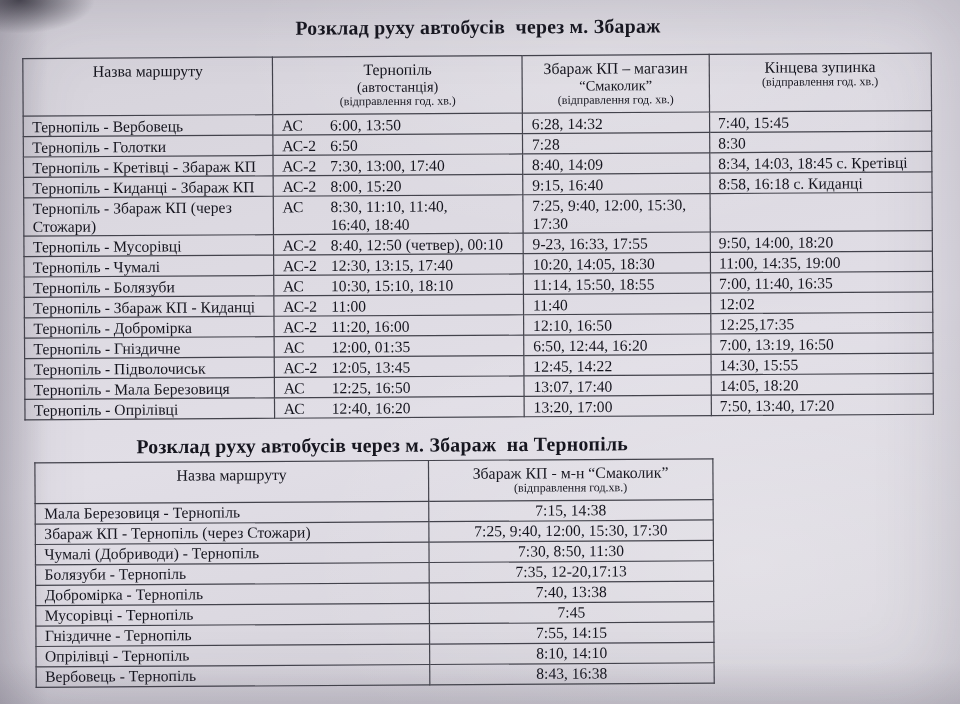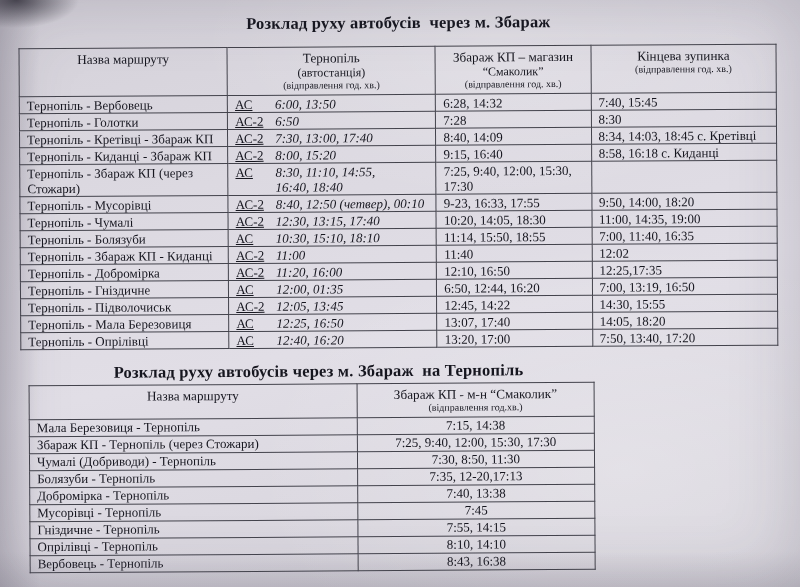--- a/index.html
+++ b/index.html
@@ -28,22 +28,22 @@
   .t2{position:absolute;left:28px;top:383px;width:566px;}
   th{font-weight:normal;vertical-align:top;text-align:center;padding:3px 2px 3px;}
   .h-main{font-size:13.2px;line-height:15px;}
   .h-sub{font-size:12px;line-height:14px;}
   .h-small{font-size:10px;line-height:12px;}
   td{font-size:13px;line-height:15px;vertical-align:top;
      padding:0.5px 3px 0.5px 7px;white-space:pre-line;}
   .t2 td{line-height:14px;padding:1px 3px;}
   .t2 td.route{padding-left:7px;}
   .t2 td.times{text-align:center;}
-  .st{display:inline-block;width:40px;vertical-align:top;text-decoration:underline;}
-  .times-span{display:inline-block;vertical-align:top;width:calc(100% - 42px);white-space:pre-line;font-style:italic;}
+  .st{display:inline-block;width:40px;vertical-align:top;}
+  .times-span{display:inline-block;vertical-align:top;width:calc(100% - 42px);white-space:pre-line;}
 </style>
 </head>
 <body>
 
 <div class="sheet">
 
   <div class="title title1">Розклад руху автобусів  через м. Збараж</div>
 
   <table class="t1">
     <colgroup>
@@ -94,21 +94,21 @@
         </tr>
       <tr>
           <td>Тернопіль - Киданці - Збараж КП</td>
           <td><span class="st">АС-2</span><span class="times-span">8:00, 15:20</span></td>
           <td>9:15, 16:40</td>
           <td>8:58, 16:18 с. Киданці</td>
         </tr>
       <tr>
           <td>Тернопіль - Збараж КП (через
 Стожари)</td>
-          <td><span class="st">АС</span><span class="times-span">8:30, 11:10, 14:55,
+          <td><span class="st">АС</span><span class="times-span">8:30, 11:10, 11:40,
 16:40, 18:40</span></td>
           <td>7:25, 9:40, 12:00, 15:30,
 17:30</td>
           <td></td>
         </tr>
       <tr>
           <td>Тернопіль - Мусорівці</td>
           <td><span class="st">АС-2</span><span class="times-span">8:40, 12:50 (четвер), 00:10</span></td>
           <td>9-23, 16:33, 17:55</td>
           <td>9:50, 14:00, 18:20</td>

